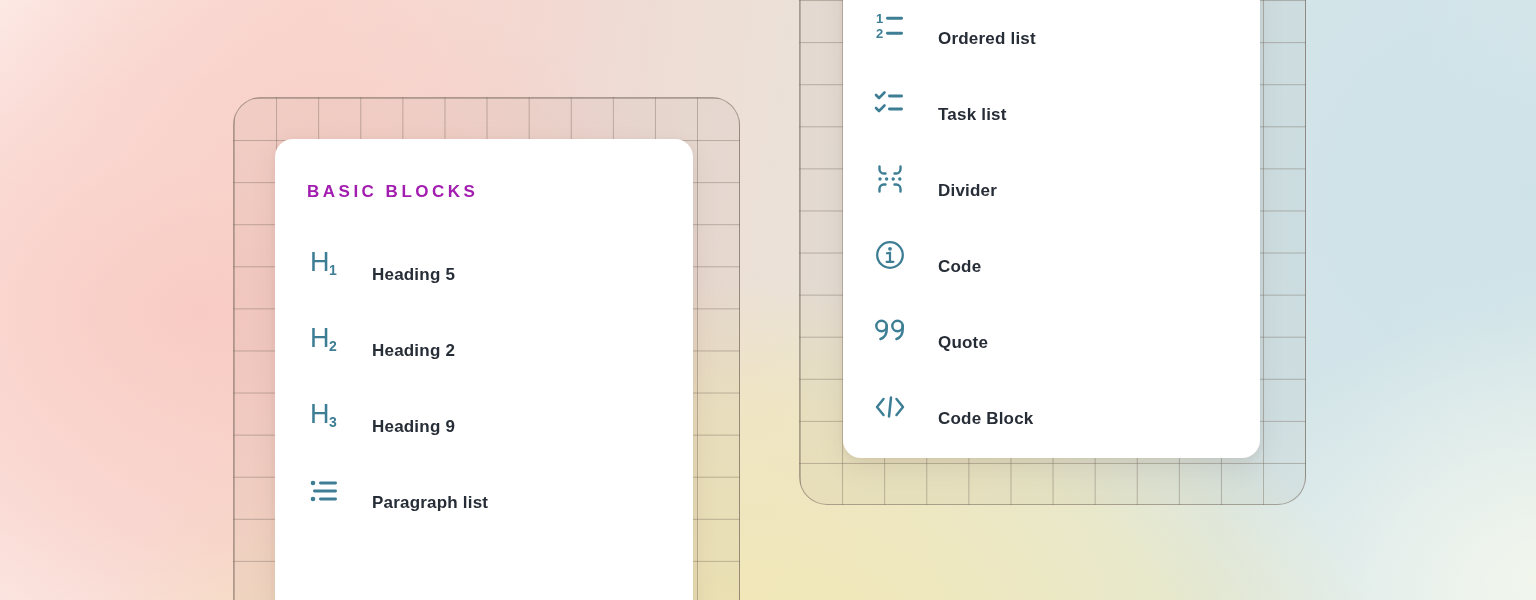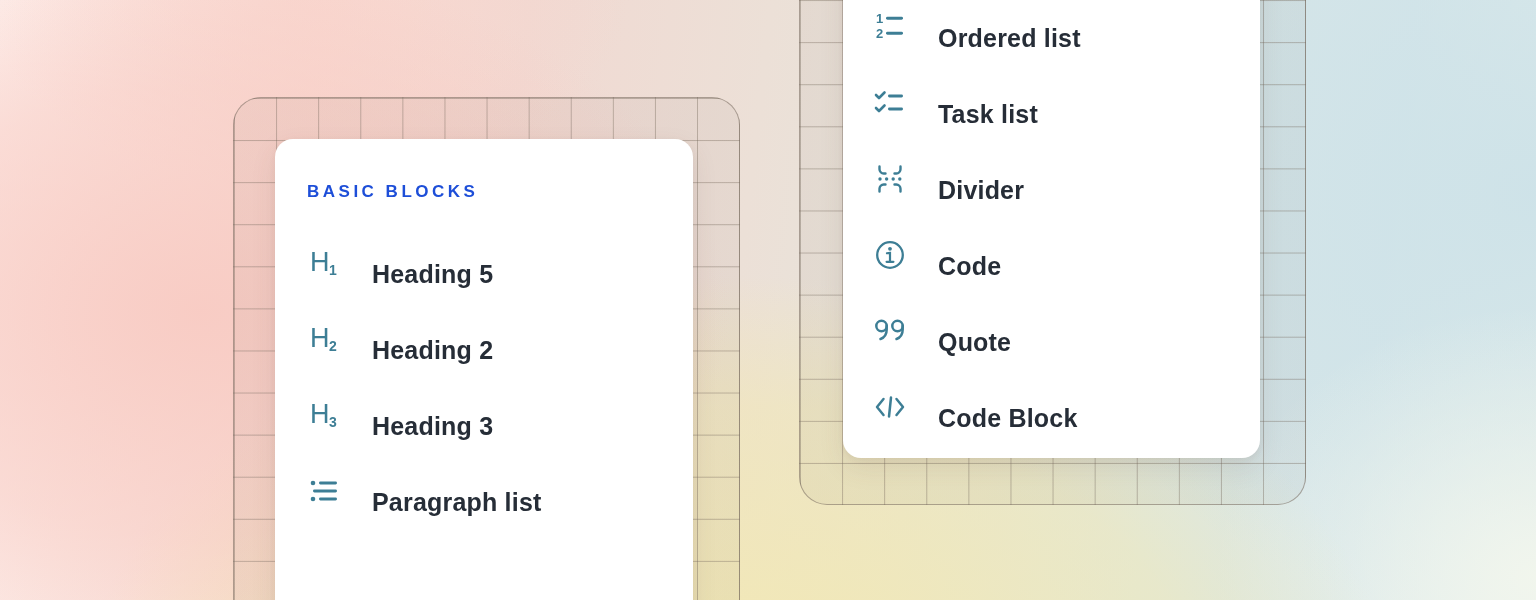--- a/index.html
+++ b/index.html
@@ -27,32 +27,32 @@
   .grid-box.gright{left:799px; top:-43px; width:505px; height:546px; border-radius:28px;}
   .panel{
     position:absolute;background:#ffffff;border-radius:18px;
     box-shadow:0 10px 26px rgba(96,70,56,0.10), 0 2px 6px rgba(96,70,56,0.06);
     box-sizing:border-box;
   }
   .panel.pleft {left:275px; top:139px; width:418px; height:500px; padding:42px 32px 0;}
   .panel.pright{left:843px; top:-60px; width:417px; height:518px; padding:65px 30px 0;}
   .section-label{
     font-size:17px;font-weight:700;letter-spacing:3.5px;
-    color:#1d4ed8;line-height:22px;height:22px;
+    color:#a21caf;line-height:22px;height:22px;
   }
   .pleft .menu-list{margin-top:38px;}
   .menu-item{
     display:flex;align-items:center;height:44px;margin-bottom:32px;cursor:pointer;
   }
   .item-icon{
     width:34px;height:34px;flex:0 0 34px;color:var(--accent,#3d7e95);
   }
   .item-icon svg{width:34px;height:34px;display:block;}
   .item-label{
-    margin-left:31px;font-size:25px;font-weight:700;color:#262d37;
+    margin-left:31px;font-size:17px;font-weight:700;color:#262d37;
     letter-spacing:0.2px;white-space:nowrap;margin-top:23px;
   }
 </style>
 </head>
 <body>
 
 <div id="scene">
   <div class="grid-box gleft"></div>
   <div class="grid-box gright"></div>
 
@@ -77,21 +77,21 @@
           </span>
           <span class="item-label">Heading 2</span>
         </div>
         <div class="menu-item">
           <span class="item-icon">
             <svg viewBox="0 0 34 34">
               <text x="3" y="25" font-size="27" font-weight="400" fill="currentColor">H</text>
               <text x="22" y="29" font-size="14" font-weight="700" fill="currentColor">3</text>
             </svg>
           </span>
-          <span class="item-label">Heading 3</span>
+          <span class="item-label">Heading 9</span>
         </div>
         <div class="menu-item">
           <span class="item-icon">
             <svg viewBox="0 0 34 34">
               <g fill="currentColor">
                 <circle cx="6" cy="9" r="2.3"></circle>
                 <rect x="12" y="7.6" width="18" height="2.8" rx="1.4"></rect>
                 <rect x="6" y="15.6" width="24" height="2.8" rx="1.4"></rect>
                 <circle cx="6" cy="25" r="2.3"></circle>
                 <rect x="12" y="23.6" width="18" height="2.8" rx="1.4"></rect>

